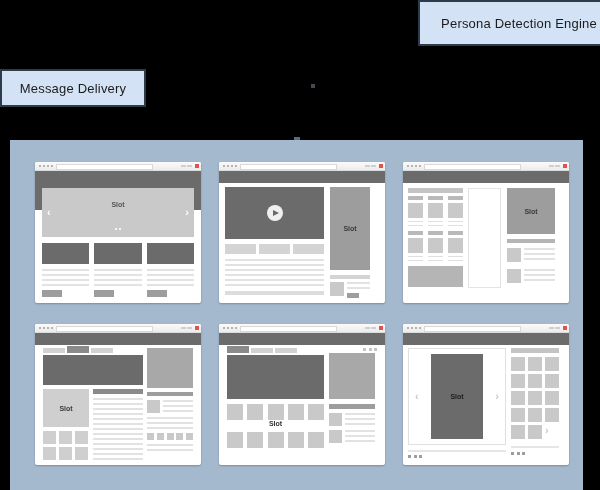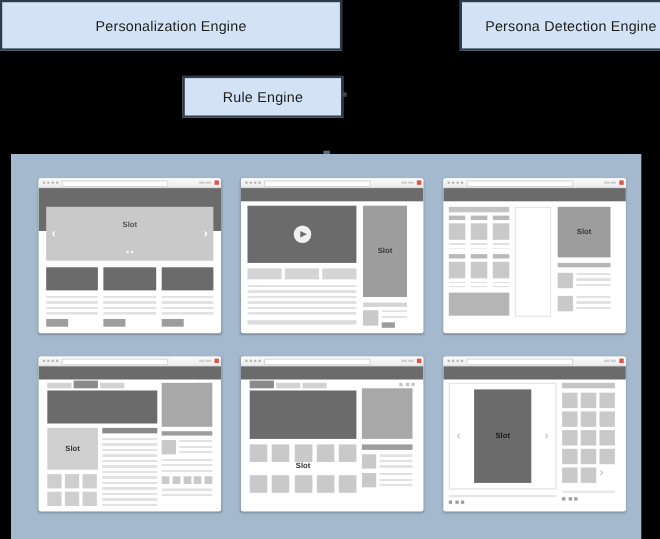--- a/index.html
+++ b/index.html
@@ -154,28 +154,25 @@
   #w6-grid i{width:14px;height:14px;background:#c9c9c9;}
   #w6-chev{left:142px;top:101px;color:#c9c9c9;}
   #w6-line2{left:108px;top:122px;width:48px;height:2px;background:#e6e6e6;}
   #w6-dotsR{left:108px;top:128px;}
 </style>
 </head>
 <body>
 
 <div id="app">
 
-  <div class="dbox" id="box-personalization">
-    <span>Personalization Engine</span>
-  </div>
   <div class="dbox" id="box-persona">
     <span>Persona Detection Engine</span>
   </div>
-  <div class="dbox" id="box-rule">
-    <span>Rule Engine</span>
+  <div class="dbox" id="box-message">
+    <span>Message Delivery</span>
   </div>
   <div class="stub" id="stub-rule"></div>
   <div class="stub" id="tick-panel"></div>
 
   <div id="panel">
 
     <div class="win" id="win1">
       <div class="chrome">
         <i class="ctl c1"></i>
           <i class="ctl c2"></i>

